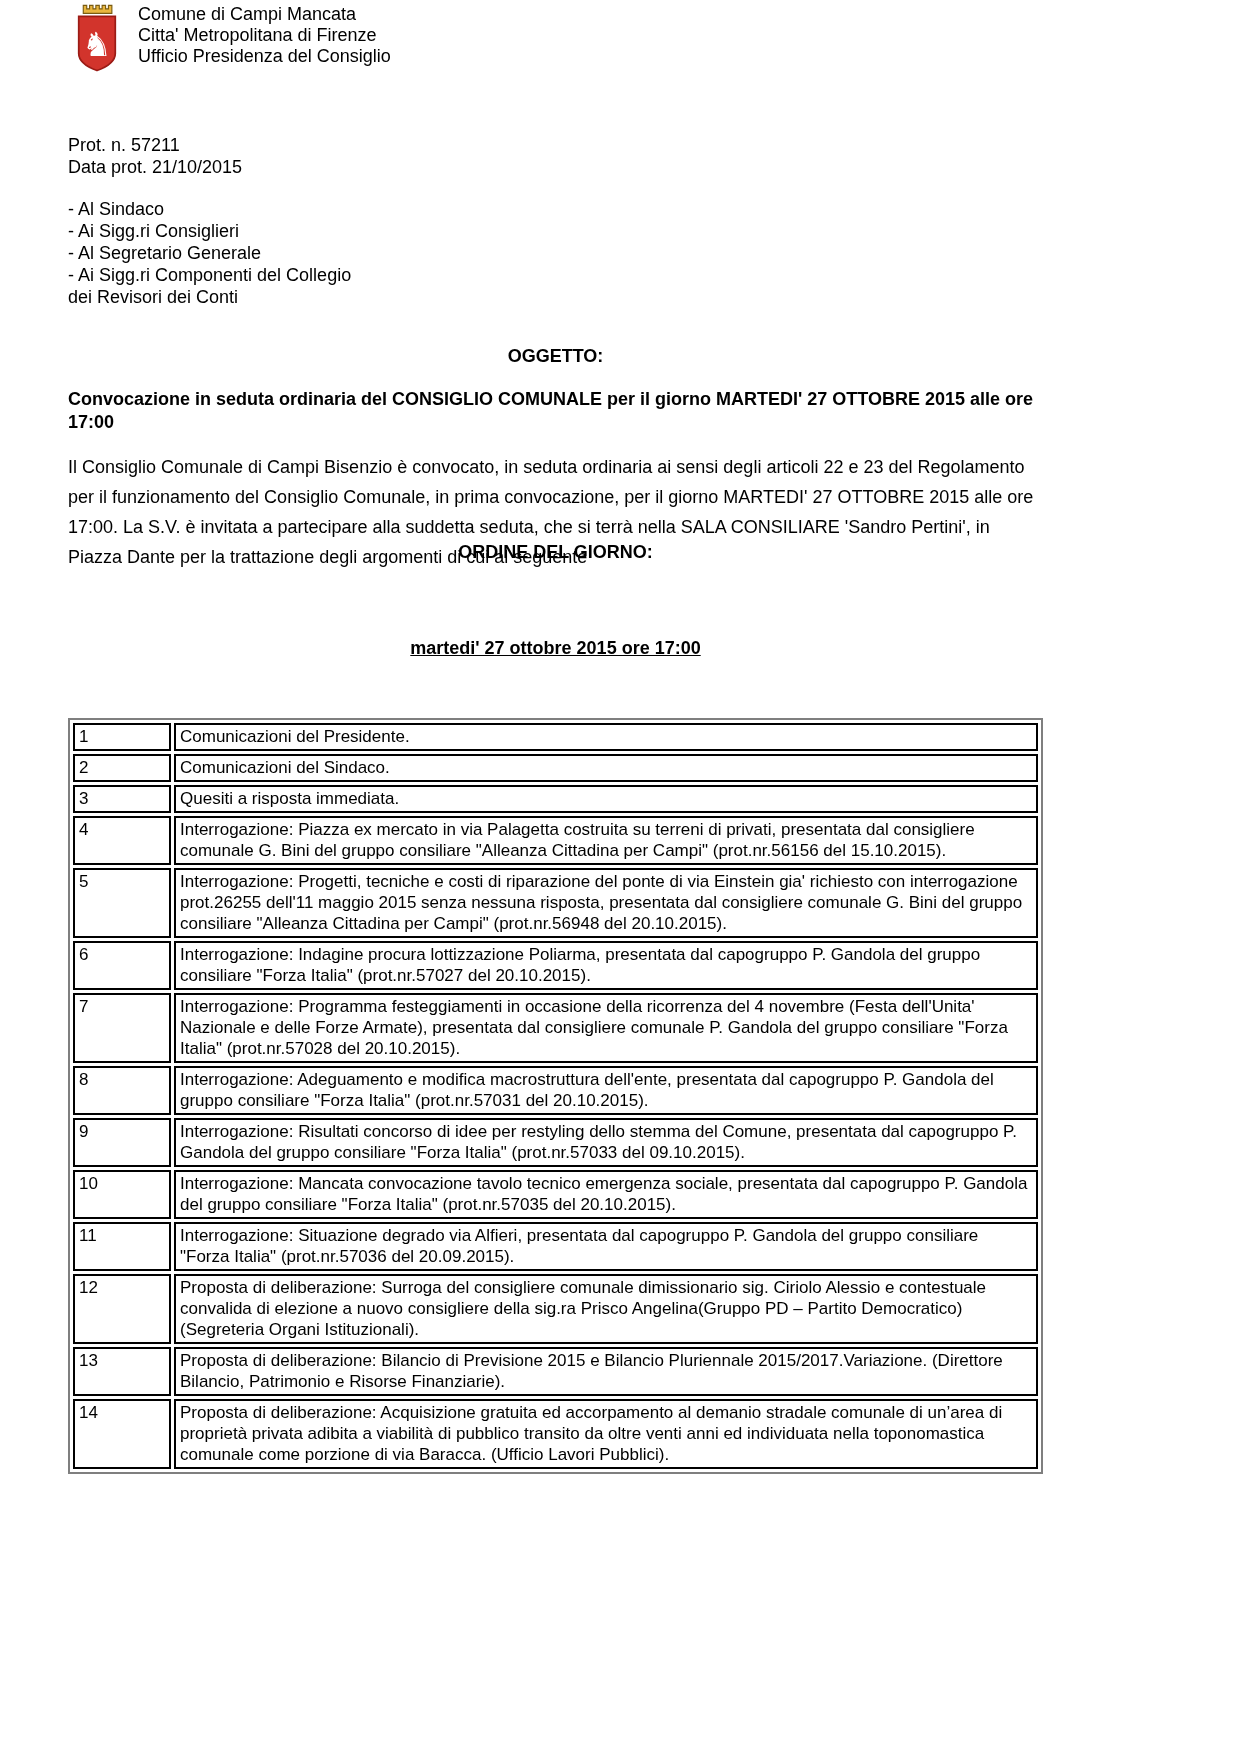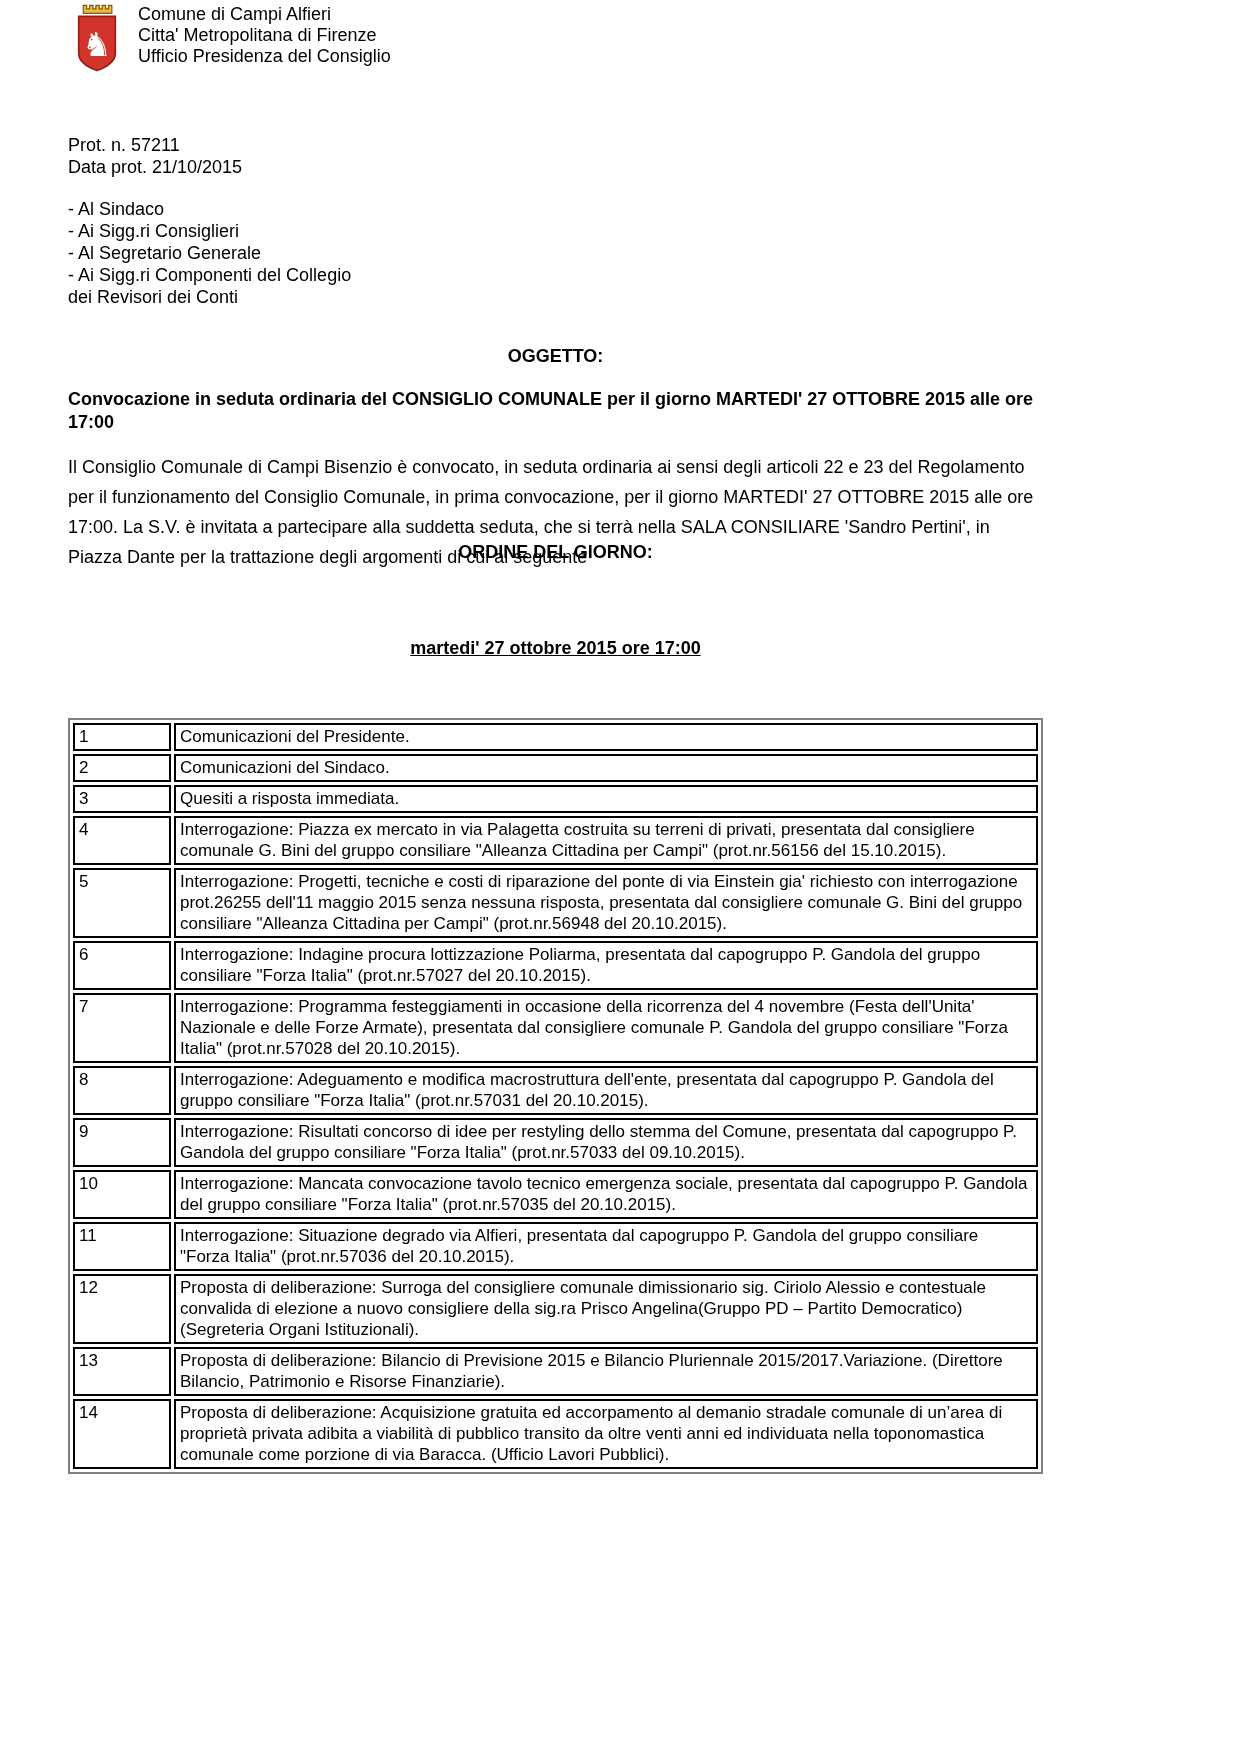--- a/index.html
+++ b/index.html
@@ -109,21 +109,21 @@
   <div class="content">
 
     <div class="masthead">
       <svg class="logo" viewBox="0 0 100 140" xmlns="http://www.w3.org/2000/svg">
         <path stroke="#7a5c12" stroke-width="2" d="M26 20 V6 h6 v6 h5 V6 h6 v6 h5 V6 h6 v6 h5 V6 h6 v6 h5 V6 h6 v14 z" fill="#e9b63e"></path>
         <path stroke="#9b1b15" stroke-width="3" d="M18 25 H82 V90 Q82 108 50 120 Q18 108 18 90 Z" fill="#d2342c"></path>
         <text x="50" y="95" text-anchor="middle" font-size="58" fill="#ffffff" font-family="DejaVu Sans, sans-serif">♞</text>
       </svg>
       <div class="org-lines">
 
-          <div>Comune di Campi Alfieri</div>
+          <div>Comune di Campi Mancata</div>
 
           <div>Citta' Metropolitana di Firenze</div>
 
           <div>Ufficio Presidenza del Consiglio</div>
         </div>
     </div>
 
     <div class="prot-block">
       <div>Prot. n. 57211</div>
       <div>Data prot. 21/10/2015</div>
@@ -201,21 +201,21 @@
             <td class="txt">Interrogazione: Risultati concorso di idee per restyling dello stemma del Comune, presentata dal capogruppo P. Gandola del gruppo consiliare "Forza Italia" (prot.nr.57033 del 09.10.2015).</td>
           </tr>
 
           <tr>
             <td class="num">10</td>
             <td class="txt">Interrogazione: Mancata convocazione tavolo tecnico emergenza sociale, presentata dal capogruppo P. Gandola del gruppo consiliare "Forza Italia" (prot.nr.57035 del 20.10.2015).</td>
           </tr>
 
           <tr>
             <td class="num">11</td>
-            <td class="txt">Interrogazione: Situazione degrado via Alfieri, presentata dal capogruppo P. Gandola del gruppo consiliare "Forza Italia" (prot.nr.57036 del 20.10.2015).</td>
+            <td class="txt">Interrogazione: Situazione degrado via Alfieri, presentata dal capogruppo P. Gandola del gruppo consiliare "Forza Italia" (prot.nr.57036 del 20.09.2015).</td>
           </tr>
 
           <tr>
             <td class="num">12</td>
             <td class="txt">Proposta di deliberazione: Surroga del consigliere comunale dimissionario sig. Ciriolo Alessio e contestuale convalida di elezione a nuovo consigliere della sig.ra Prisco Angelina(Gruppo PD – Partito Democratico)(Segreteria Organi Istituzionali).</td>
           </tr>
 
           <tr>
             <td class="num">13</td>
             <td class="txt">Proposta di deliberazione: Bilancio di Previsione 2015 e Bilancio Pluriennale 2015/2017.Variazione. (Direttore Bilancio, Patrimonio e Risorse Finanziarie).</td>

